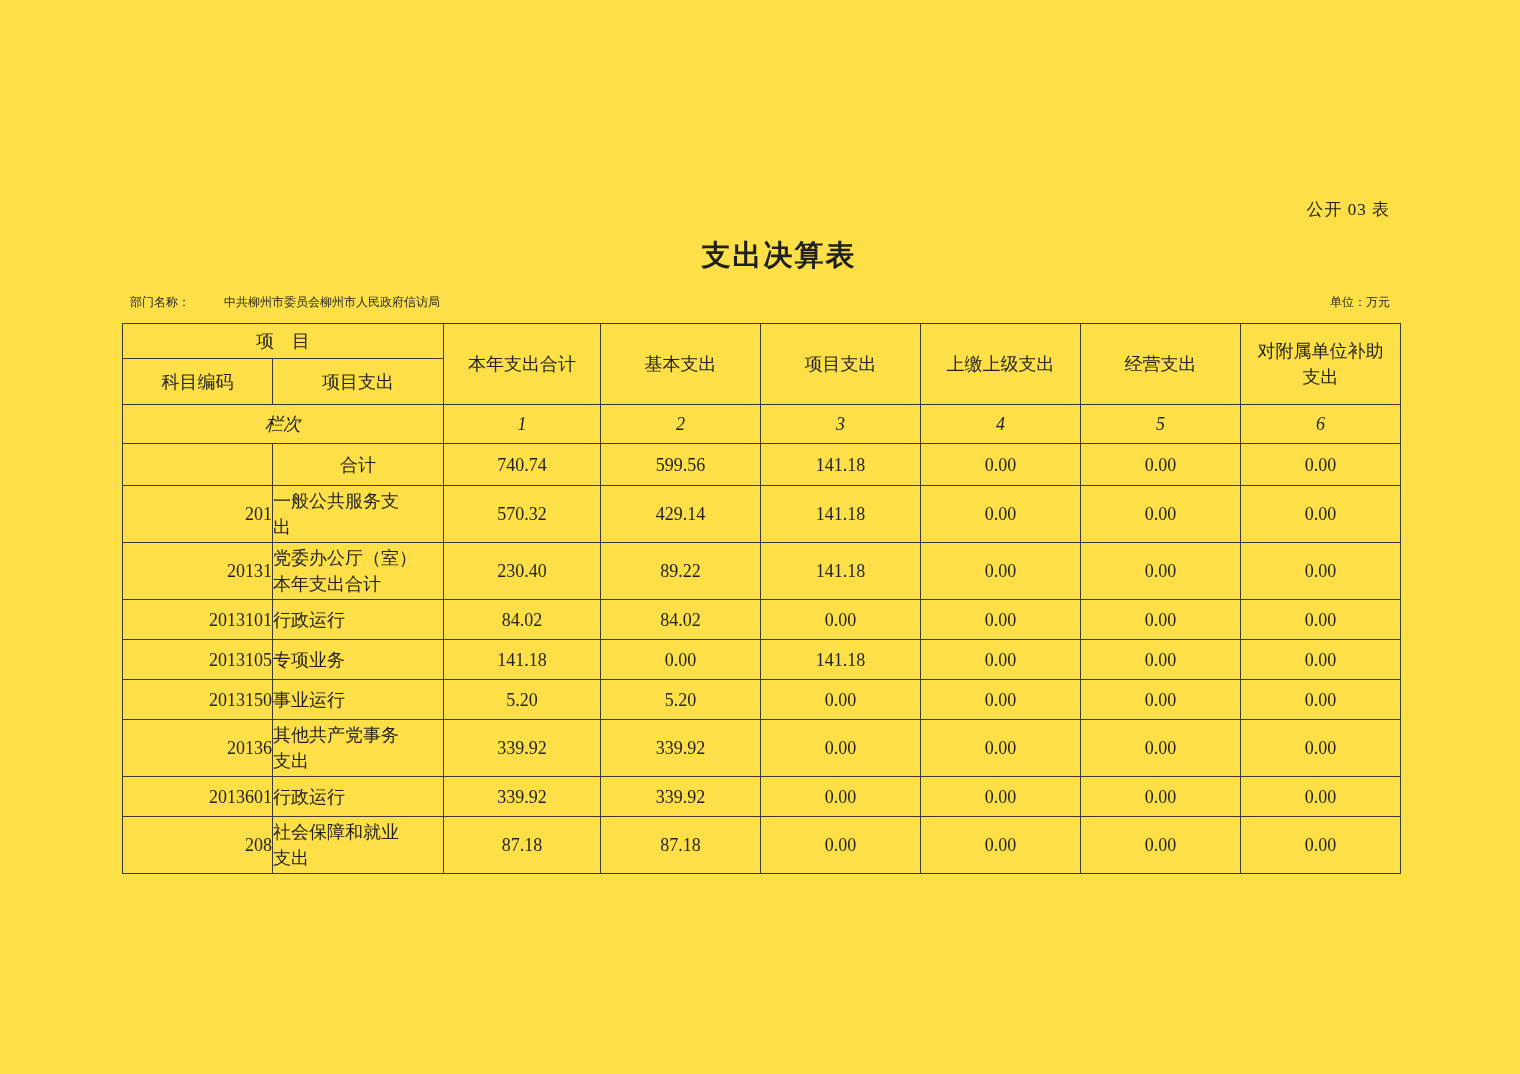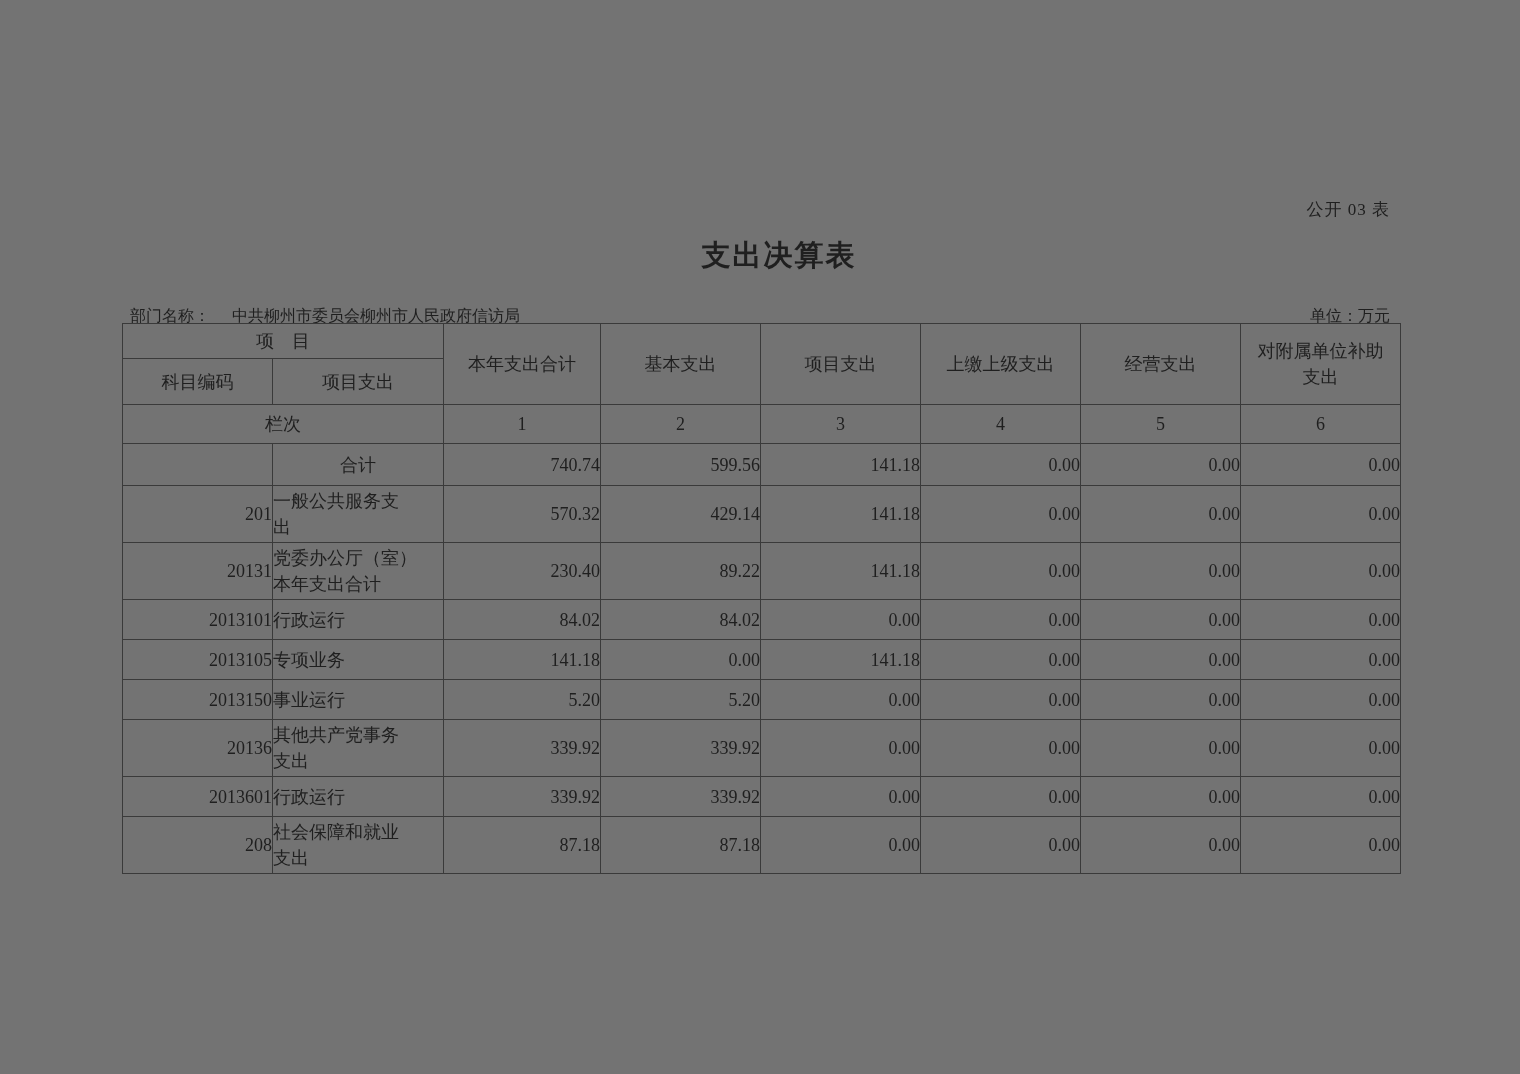--- a/index.html
+++ b/index.html
@@ -4,21 +4,21 @@
 <style>
   html, body {
     margin: 0;
     padding: 0;
     background: #ffffff;
   }
   .page {
     position: relative;
     width: 1520px;
     height: 1074px;
-    background: #737373;
+    background: #fde047;
     font-family: "Liberation Serif", "DejaVu Serif", serif;
     color: #1f1f1f;
     overflow: hidden;
   }
   .form-number {
     position: absolute;
     top: 198px;
     left: 0;
     right: 130px;
     text-align: right;
@@ -31,32 +31,32 @@
     left: 0;
     width: 100%;
     text-align: center;
     font-size: 29px;
     font-weight: 700;
     letter-spacing: 2px;
     padding-left: 19px;
   }
   .meta-row {
     position: absolute;
-    top: 306px;
+    top: 294px;
     left: 130px;
     right: 130px;
     height: 22px;
-    font-size: 16px;
+    font-size: 12px;
     display: flex;
     justify-content: space-between;
     align-items: baseline;
     gap: 8px;
   }
   .meta-left { display: flex; align-items: baseline; }
-  .dept-name { margin-left: 22px; }
+  .dept-name { margin-left: 34px; }
   .unit-label { text-align: right; margin-left: 25px; }
 
   table.fin {
     position: absolute;
     left: 122px;
     top: 323px;
     border-collapse: collapse;
     table-layout: fixed;
     width: 1278px;
     font-size: 18px;
@@ -64,30 +64,30 @@
   table.fin td, table.fin th {
     border: 1px solid #3a3a3a;
     font-weight: normal;
     padding: 0;
     vertical-align: middle;
     line-height: 26px;
     overflow: hidden;
   }
   tr.rA    { height: 35px; }
   tr.rB    { height: 46px; }
-  tr.lanci { height: 39px; }
+  tr.lanci { height: 39px; font-style: italic; }
   tr.total { height: 42px; }
   tr.single{ height: 40px; }
   tr.double{ height: 57px; }
 
   .th-c { text-align: center; white-space: pre-line; margin-top: 8px; }
   .cell-code { text-align: right; padding-left: 8px; }
   .cell-name { text-align: left; padding-left: 10px; padding-right: 4px; white-space: pre-line; }
   .cell-name.center { text-align: center; padding: 0; margin-left: 8px; }
-  .cell-num { text-align: right; padding-right: 10px; font-variant-numeric: tabular-nums; }
+  .cell-num { text-align: center; padding-right: 10px; font-variant-numeric: tabular-nums; }
 </style>
 </head>
 <body>
 
 <div class="page">
 
   <div class="form-number">公开 03 表</div>
 
   <div class="doc-title">支出决算表</div>
 

